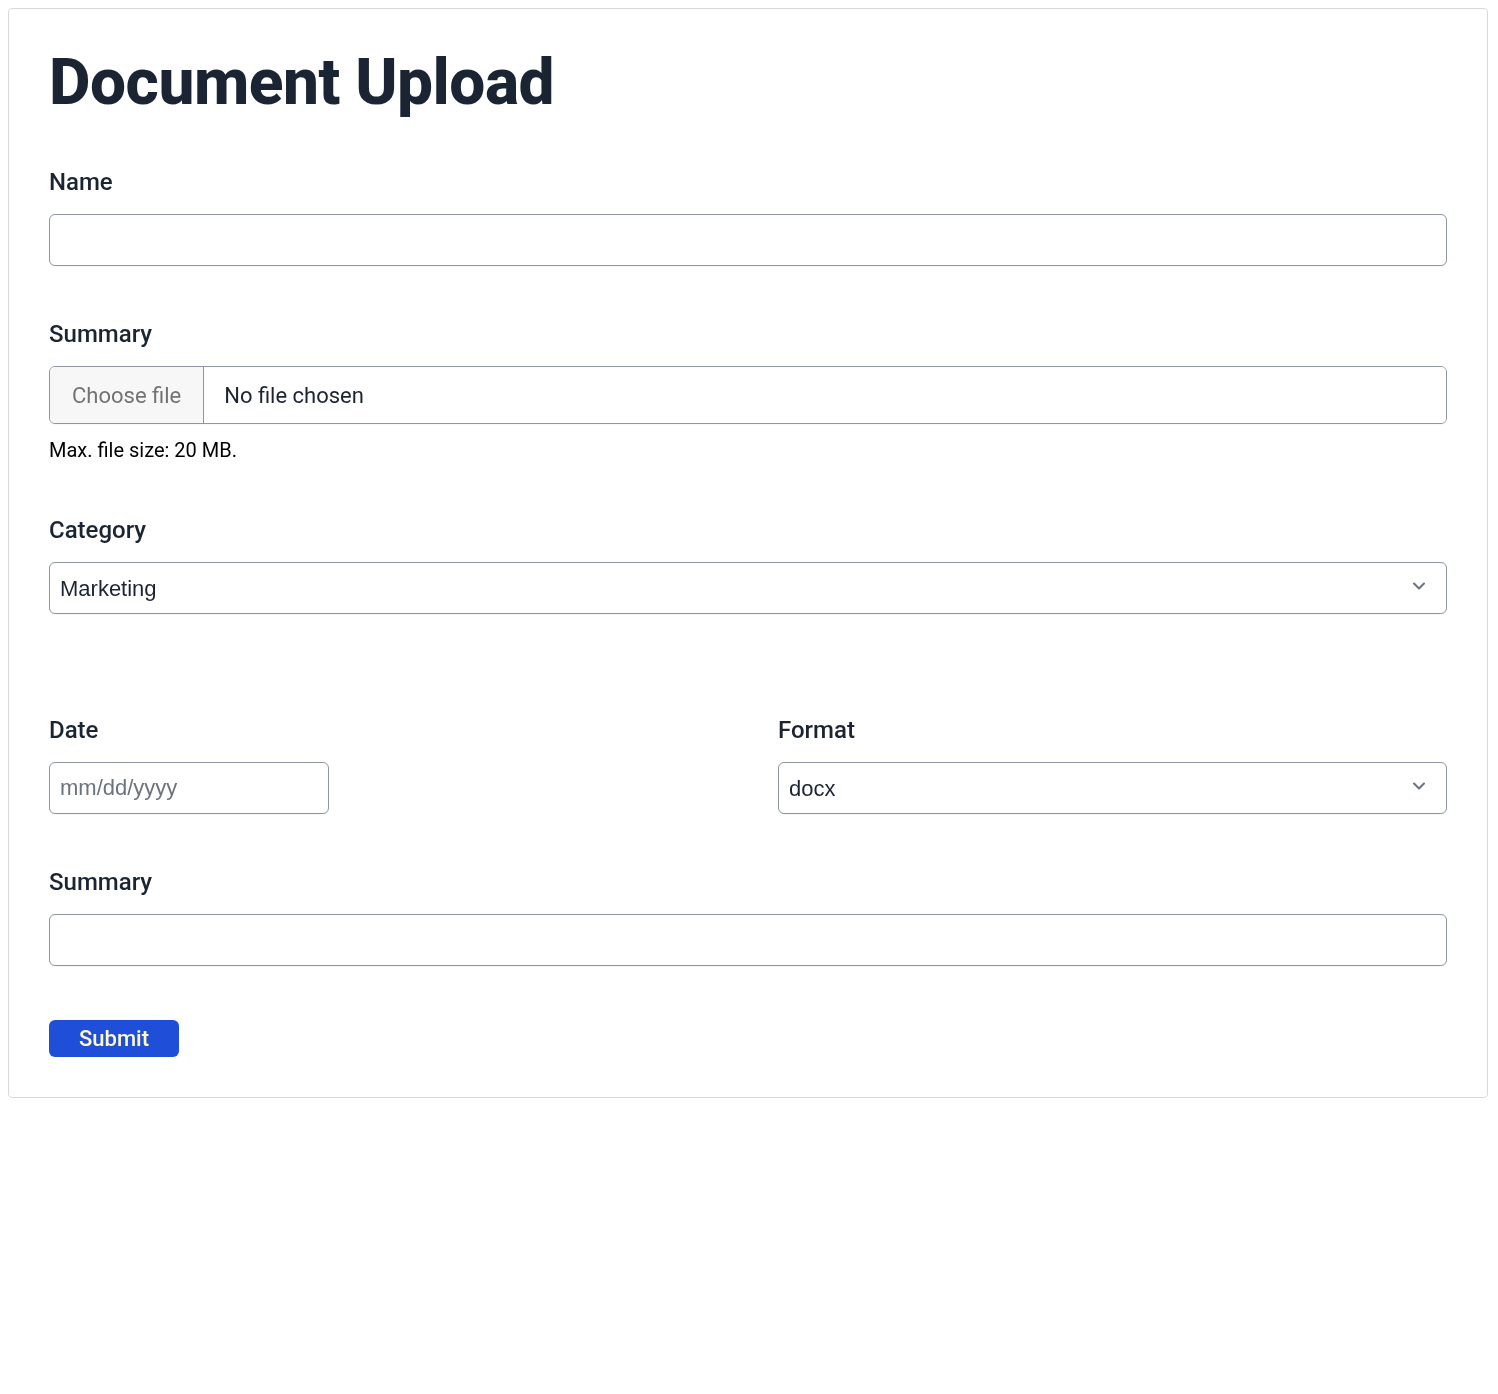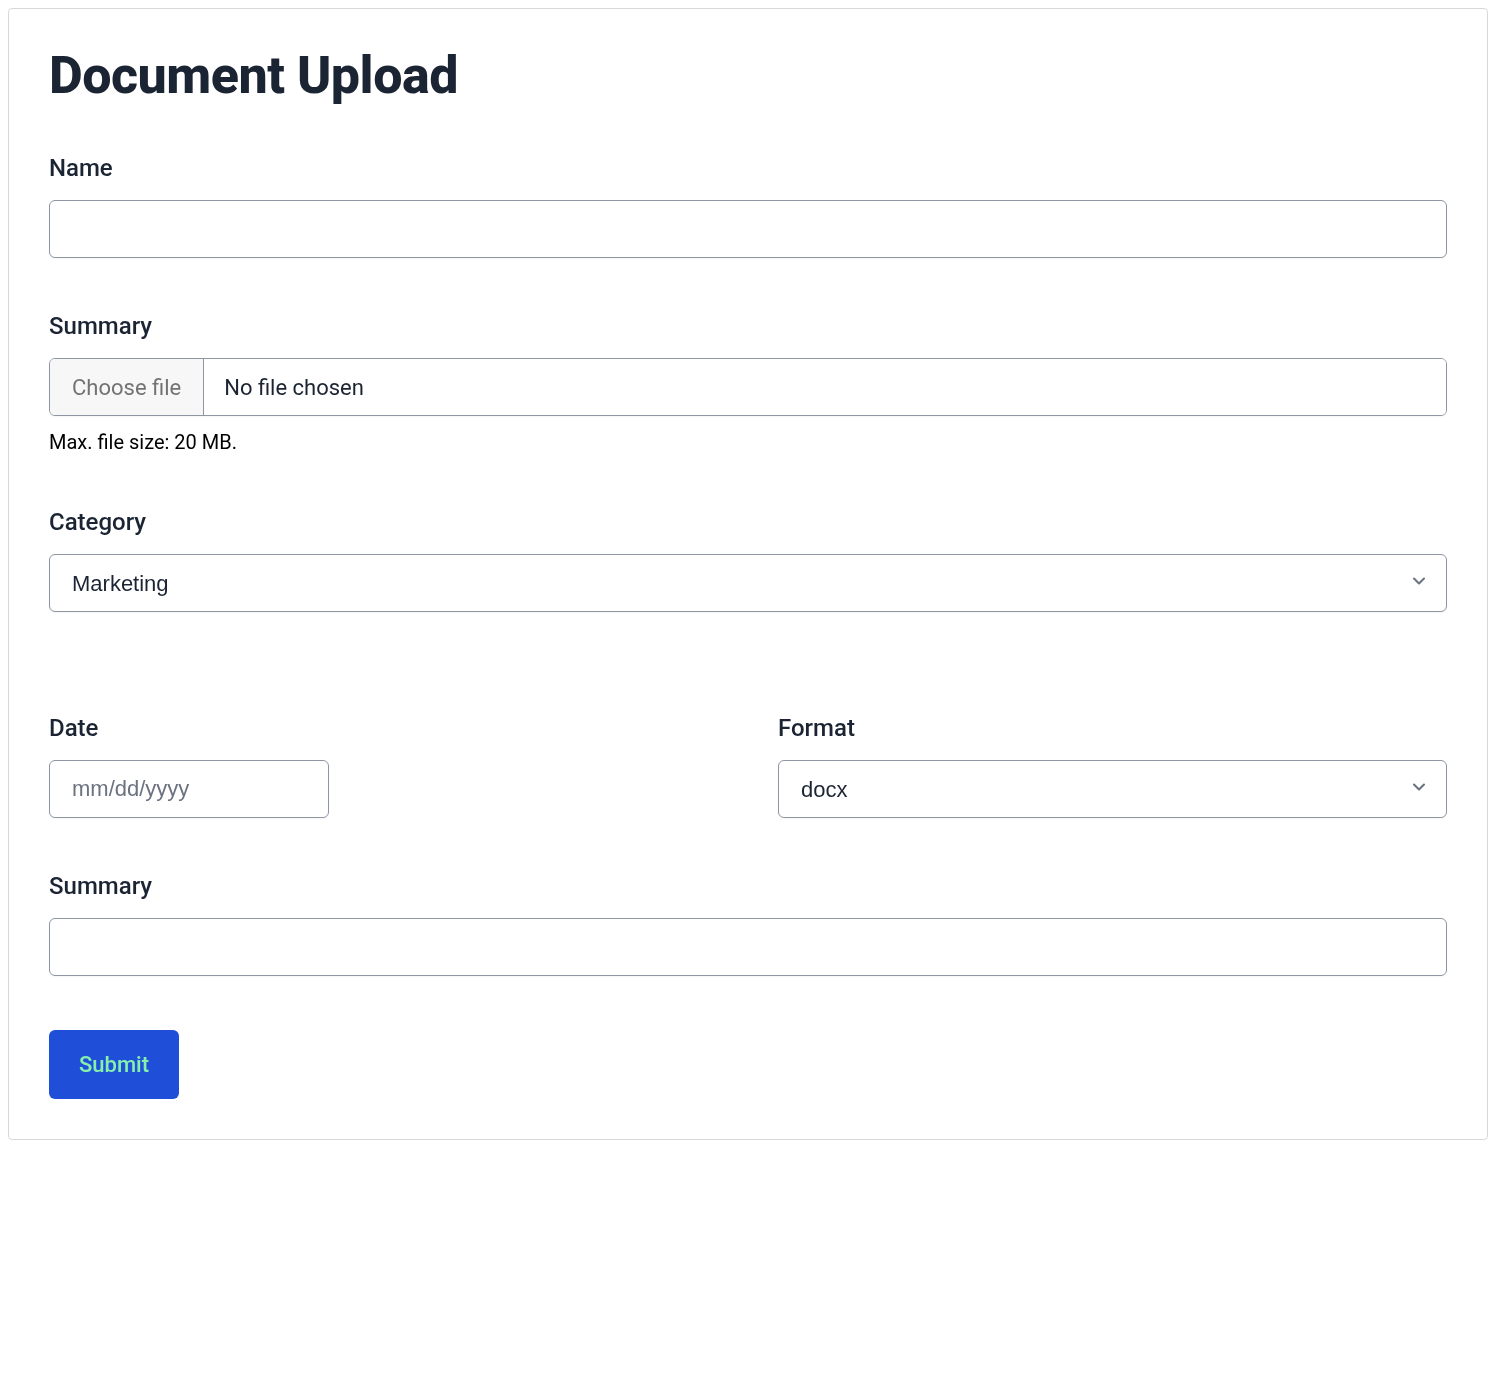--- a/index.html
+++ b/index.html
@@ -12,46 +12,46 @@
       background: #fff;
       padding: 8px;
     }
     .panel {
       border: 1px solid #d8d8dc;
       border-radius: 4px;
       padding: 36px 40px 40px 40px;
       max-width: 1480px;
     }
     .page-title {
-      font-size: 52px;
+      font-size: 64px;
       font-weight: 800;
       color: #1b2433;
       letter-spacing: -0.5px;
       margin-bottom: 29px;
     }
     .field {
       margin-bottom: 54px;
     }
     .field-label {
       display: block;
       font-size: 24px;
       font-weight: 500;
       color: #1b2433;
       margin-bottom: 18px;
       margin-top: 48px;
     }
     .text-input, .select-input, .date-input {
       width: 100%;
-      height: 58px;
+      height: 52px;
       border: 1px solid #8f96a3;
       border-radius: 6px;
       background: #fff;
       font-size: 22px;
       color: #1b2433;
-      padding: 0 22px;
+      padding: 0 10px;
       box-shadow: 0 1px 2px rgba(0,0,0,0.04);
     }
     .date-input {
       width: 280px;
       color: #6b7280;
     }
     .date-input::placeholder { color: #6b7280; }
     .file-row {
       display: flex;
       width: 100%;
@@ -107,26 +107,26 @@
     .row-2col {
       display: flex;
       gap: 60px;
       margin-bottom: 54px;
     }
     .col {
       flex: 1;
     }
     .submit-btn {
       background: #1f4fd9;
-      color: #86efac;
+      color: #fef9c3;
       border: none;
       border-radius: 6px;
       font-size: 22px;
       font-weight: 500;
-      padding: 22px 30px;
+      padding: 6px 30px;
       cursor: pointer;
       font-family: inherit;
     }
   </style>
 </head>
 <body>
 
 <div class="panel">
 
   <h1 class="page-title">Document Upload</h1>

